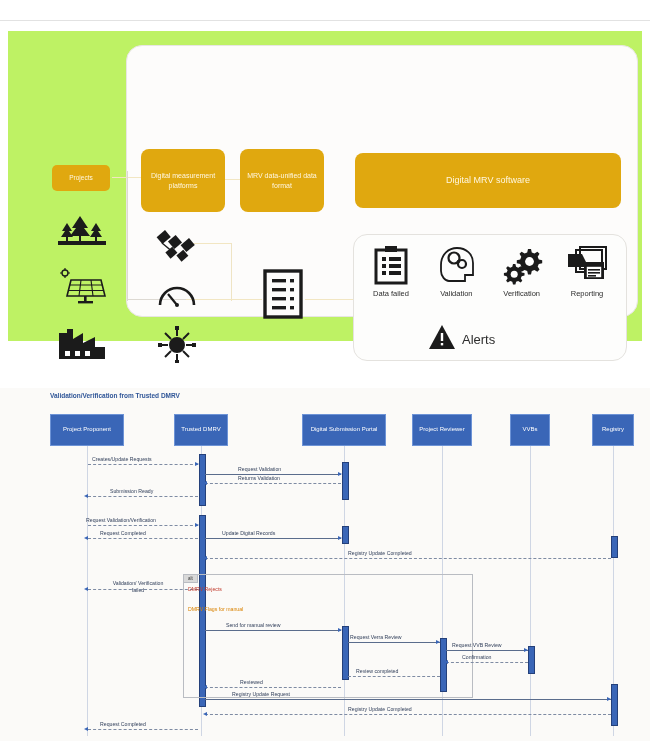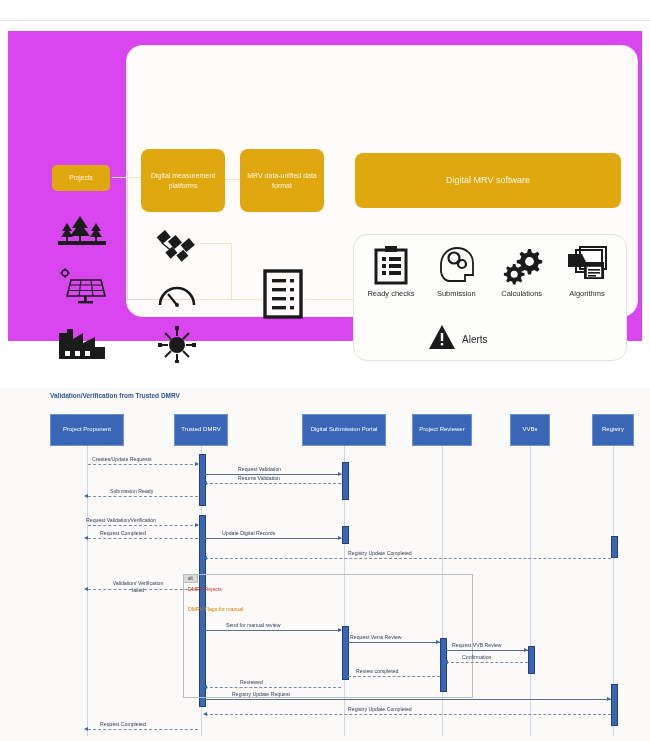--- a/index.html
+++ b/index.html
@@ -14,21 +14,21 @@
   .fig-header{padding:8px 12px 6px 12px;}
   .fig-label{font-size:7.5px;font-weight:bold;color:#4a4a4a;letter-spacing:.2px;}
   .fig-caption{font-size:8px;color:#6b6b6b;margin-top:6px;line-height:1.25;}
   .hr{height:1px;background:#e2e2e2;margin:6px 0 0 0;}
 
   
   .panel-top{
     position:relative;
     margin:10px 8px 0 8px;
     height:310px;
-    background:#d946ef;
+    background:#bef264;
   }
   .rounded-outer{
     position:absolute;left:118px;top:14px;width:510px;height:270px;
     border:1px solid #e8e6e2;border-radius:16px;background:#fdfcfb;
   }
   .ybox{
     position:absolute;background:#e0a80f;border-radius:8px;
     color:#fff7e0;display:flex;align-items:center;justify-content:center;
     text-align:center;font-size:7px;line-height:1.35;padding:4px;
     box-sizing:border-box;
@@ -48,21 +48,21 @@
 
   .capsule{
     position:absolute;left:345px;top:203px;width:272px;height:125px;
     border:1px solid #e4e2de;border-radius:14px;background:#fdfdfc;
   }
   .cap-items{position:absolute;left:352px;top:212px;width:258px;display:flex;justify-content:space-between;}
   .cap-item{width:62px;text-align:center;}
   .cap-item .glyph{height:42px;display:flex;align-items:flex-end;justify-content:center;}
   .cap-item .lbl{font-size:7.5px;color:#2d2d2d;margin-top:4px;line-height:1.2;}
   .alerts-row{position:absolute;left:420px;top:293px;display:flex;align-items:center;gap:6px;}
-  .alerts-row .lbl{font-size:10px;color:#2d2d2d;}
+  .alerts-row .lbl{font-size:13px;color:#2d2d2d;}
 
   .conn{position:absolute;background:#f2e6c2;}
   .conn-v{width:1px;background:#ddd9d2;}
 
   
   .panel-seq{position:absolute;left:0;top:388px;width:650px;height:353px;background:#fbfaf8;}
   .seq-title{position:absolute;left:50px;top:4px;font-size:6.5px;font-weight:bold;color:#2f5597;}
   .actor{
     position:absolute;background:#3a66b7;border:1px solid #6d93d6;color:#ffffff;
     font-size:6px;text-align:center;display:flex;align-items:center;justify-content:center;
@@ -221,64 +221,64 @@
           <g fill="#1b1b1b">
             <rect x="8" y="12" width="4" height="4"></rect>
               <rect x="15" y="12" width="12" height="4"></rect>
             <rect x="8" y="19" width="4" height="4"></rect>
               <rect x="15" y="19" width="12" height="4"></rect>
             <rect x="8" y="26" width="4" height="4"></rect>
               <rect x="15" y="26" width="12" height="4"></rect>
           </g>
         </svg>
       </div>
-      <div class="lbl">Ready checks</div>
+      <div class="lbl">Data failed</div>
     </div>
 
     <div class="cap-item">
       <div class="glyph">
         <svg width="42" height="40" viewBox="0 0 42 40">
           <path d="M6 20 C6 9 14 3 22 3 C31 3 38 9 38 18 L38 30 L30 30 L30 36 L14 36 C10 36 6 31 6 26 Z" fill="none" stroke="#1b1b1b" stroke-width="1.8"></path>
           <circle cx="19" cy="13" r="5.5" fill="none" stroke="#1b1b1b" stroke-width="2.2"></circle>
           <circle cx="27" cy="19" r="4" fill="none" stroke="#1b1b1b" stroke-width="2.2"></circle>
           <line x1="22" y1="16" x2="25" y2="17" stroke="#1b1b1b" stroke-width="2"></line>
         </svg>
       </div>
-      <div class="lbl">Submission</div>
+      <div class="lbl">Validation</div>
     </div>
 
     <div class="cap-item">
       <div class="glyph">
         <svg width="42" height="40" viewBox="0 0 42 40">
           <g fill="#1b1b1b">
             <path d="M27 4 l3 0 .8 3.4 2.6 1.1 3-1.8 2.1 2.1 -1.8 3 1.1 2.6 3.4 .8 0 3 -3.4 .8 -1.1 2.6 1.8 3 -2.1 2.1 -3-1.8 -2.6 1.1 -.8 3.4 -3 0 -.8-3.4 -2.6-1.1 -3 1.8 -2.1-2.1 1.8-3 -1.1-2.6 -3.4-.8 0-3 3.4-.8 1.1-2.6 -1.8-3 2.1-2.1 3 1.8 2.6-1.1z"></path>
             <circle cx="28.5" cy="16.5" r="4.4" fill="#ffffff"></circle>
             <path d="M12 19 l2.4 0 .7 2.8 2.1.9 2.4-1.5 1.7 1.7 -1.5 2.4 .9 2.1 2.8 .7 0 2.4 -2.8 .7 -.9 2.1 1.5 2.4 -1.7 1.7 -2.4-1.5 -2.1 .9 -.7 2.8 -2.4 0 -.7-2.8 -2.1-.9 -2.4 1.5 -1.7-1.7 1.5-2.4 -.9-2.1 -2.8-.7 0-2.4 2.8-.7 .9-2.1 -1.5-2.4 1.7-1.7 2.4 1.5 2.1-.9z"></path>
             <circle cx="13.2" cy="29.3" r="3.5" fill="#ffffff"></circle>
           </g>
         </svg>
       </div>
-      <div class="lbl">Calculations</div>
+      <div class="lbl">Verification</div>
     </div>
 
     <div class="cap-item">
       <div class="glyph">
         <svg width="46" height="40" viewBox="0 0 46 40">
           <rect x="16" y="2" width="26" height="22" fill="none" stroke="#1b1b1b" stroke-width="2"></rect>
           <rect x="12" y="5" width="26" height="22" fill="none" stroke="#1b1b1b" stroke-width="2"></rect>
           <path d="M4 9 L4 22 L20 22 L20 34 L40 34 L40 17 L22 17 L18 9 Z" fill="#1b1b1b"></path>
           <rect x="22" y="21" width="16" height="12" fill="#ffffff" stroke="#1b1b1b" stroke-width="1.6"></rect>
           <g fill="#1b1b1b">
             <rect x="24" y="24" width="12" height="1.6"></rect>
             <rect x="24" y="27" width="12" height="1.6"></rect>
             <rect x="24" y="30" width="8" height="1.6"></rect>
           </g>
         </svg>
       </div>
-      <div class="lbl">Algorithms</div>
+      <div class="lbl">Reporting</div>
     </div>
 
   </div>
 
   <div class="alerts-row">
     <span>
       <svg width="28" height="26" viewBox="0 0 28 26">
         <path d="M14 1 L27 25 L1 25 Z" fill="#1b1b1b"></path>
         <rect x="12.8" y="9" width="2.4" height="8" fill="#ffffff"></rect>
         <rect x="12.8" y="19" width="2.4" height="2.4" fill="#ffffff"></rect>

